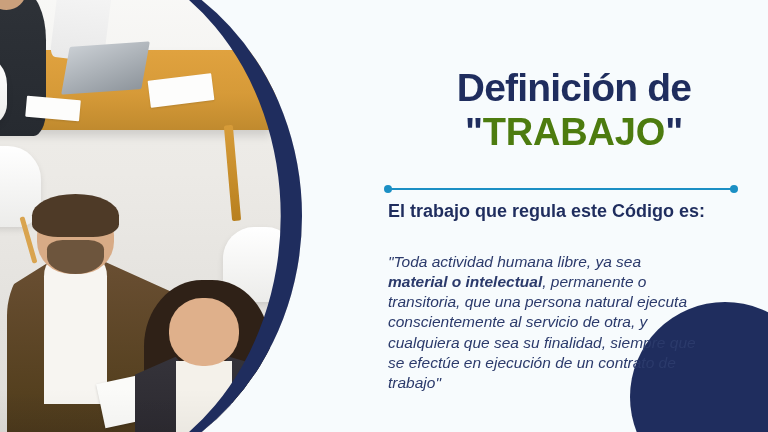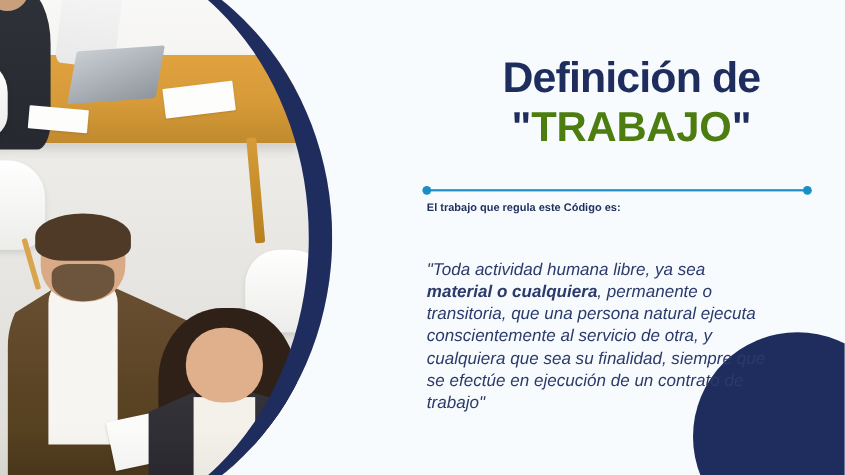--- a/index.html
+++ b/index.html
@@ -190,21 +190,21 @@
     width: 492px;
     height: 536px;
     z-index: 4;
     pointer-events: none;
   }
 
   
   .content {
     position: absolute;
     left: 380px;
-    top: 0;
+    top: 16px;
     width: 388px;
     height: 394px;
     z-index: 5;
   }
   .title-block {
     position: absolute;
     left: 0;
     top: 52px;
     width: 388px;
     text-align: center;
@@ -254,21 +254,21 @@
     background: #1b8fc4;
   }
   .divider .dot.left { left: 0; }
   .divider .dot.right { left: 346px; }
 
   .lead {
     position: absolute;
     left: 8px;
     top: 184px;
     width: 330px;
-    font-size: 10px;
+    font-size: 18px;
     font-weight: 700;
     color: #1f2d5e;
     line-height: 1.28;
   }
 
   .quote {
     position: absolute;
     left: 8px;
     top: 236px;
     width: 312px;
@@ -344,16 +344,16 @@
     </div>
 
     <div class="divider">
       <div class="dot left"></div>
       <div class="bar"></div>
       <div class="dot right"></div>
     </div>
 
     <div class="lead">El trabajo que regula este Código es:</div>
 
-    <div class="quote"><span>"Toda actividad humana libre, ya sea </span><b>material o cualquiera</b><span>, permanente o transitoria, que una persona natural ejecuta conscientemente al servicio de otra, y cualquiera que sea su finalidad, siempre que se efectúe en ejecución de un contrato de trabajo"</span></div>
+    <div class="quote"><span>"Toda actividad humana libre, ya sea </span><b>material o intelectual</b><span>, permanente o transitoria, que una persona natural ejecuta conscientemente al servicio de otra, y cualquiera que sea su finalidad, siempre que se efectúe en ejecución de un contrato de trabajo"</span></div>
 
   </div>
 </div>
 
 </body></html>

